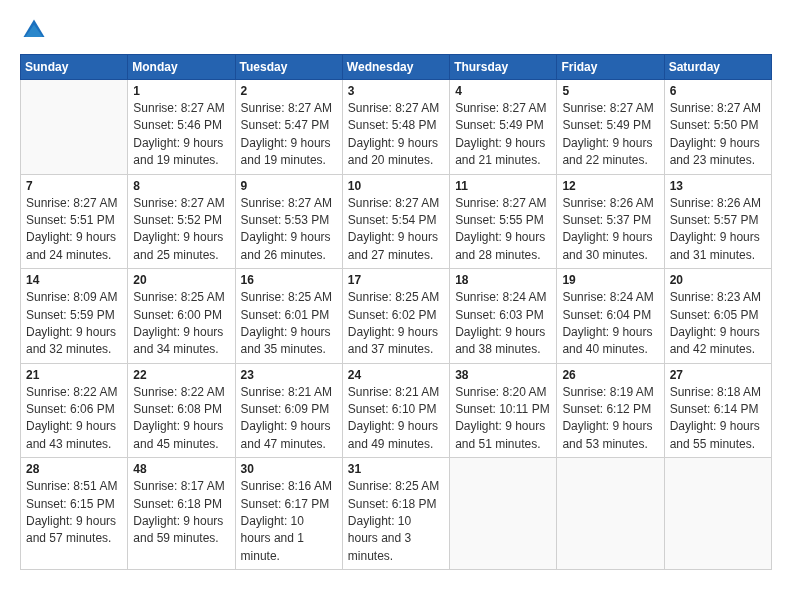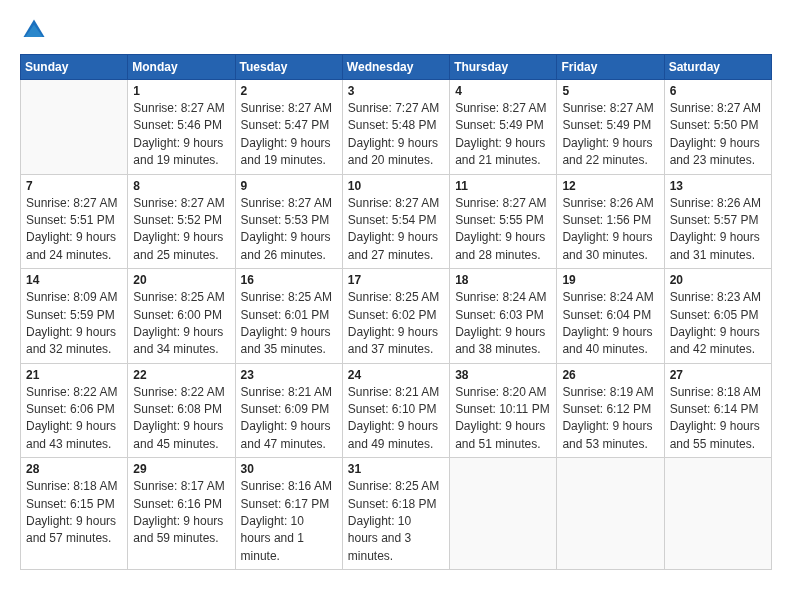--- a/index.html
+++ b/index.html
@@ -135,21 +135,21 @@
           </td>
           <td>
             <span class="day-number">2</span>
             <div class="day-detail">Sunrise: 8:27 AM
 Sunset: 5:47 PM
 Daylight: 9 hours
 and 19 minutes.</div>
           </td>
           <td>
             <span class="day-number">3</span>
-            <div class="day-detail">Sunrise: 7:27 AM
+            <div class="day-detail">Sunrise: 8:27 AM
 Sunset: 5:48 PM
 Daylight: 9 hours
 and 20 minutes.</div>
           </td>
           <td>
             <span class="day-number">4</span>
             <div class="day-detail">Sunrise: 8:27 AM
 Sunset: 5:49 PM
 Daylight: 9 hours
 and 21 minutes.</div>
@@ -201,21 +201,21 @@
           <td>
             <span class="day-number">11</span>
             <div class="day-detail">Sunrise: 8:27 AM
 Sunset: 5:55 PM
 Daylight: 9 hours
 and 28 minutes.</div>
           </td>
           <td>
             <span class="day-number">12</span>
             <div class="day-detail">Sunrise: 8:26 AM
-Sunset: 1:56 PM
+Sunset: 5:37 PM
 Daylight: 9 hours
 and 30 minutes.</div>
           </td>
           <td>
             <span class="day-number">13</span>
             <div class="day-detail">Sunrise: 8:26 AM
 Sunset: 5:57 PM
 Daylight: 9 hours
 and 31 minutes.</div>
           </td>
@@ -318,29 +318,29 @@
             <span class="day-number">27</span>
             <div class="day-detail">Sunrise: 8:18 AM
 Sunset: 6:14 PM
 Daylight: 9 hours
 and 55 minutes.</div>
           </td>
         </tr>
         <tr>
           <td>
             <span class="day-number">28</span>
-            <div class="day-detail">Sunrise: 8:18 AM
+            <div class="day-detail">Sunrise: 8:51 AM
 Sunset: 6:15 PM
 Daylight: 9 hours
 and 57 minutes.</div>
           </td>
           <td>
-            <span class="day-number">29</span>
+            <span class="day-number">48</span>
             <div class="day-detail">Sunrise: 8:17 AM
-Sunset: 6:16 PM
+Sunset: 6:18 PM
 Daylight: 9 hours
 and 59 minutes.</div>
           </td>
           <td>
             <span class="day-number">30</span>
             <div class="day-detail">Sunrise: 8:16 AM
 Sunset: 6:17 PM
 Daylight: 10 hours
 and 1 minute.</div>
           </td>

